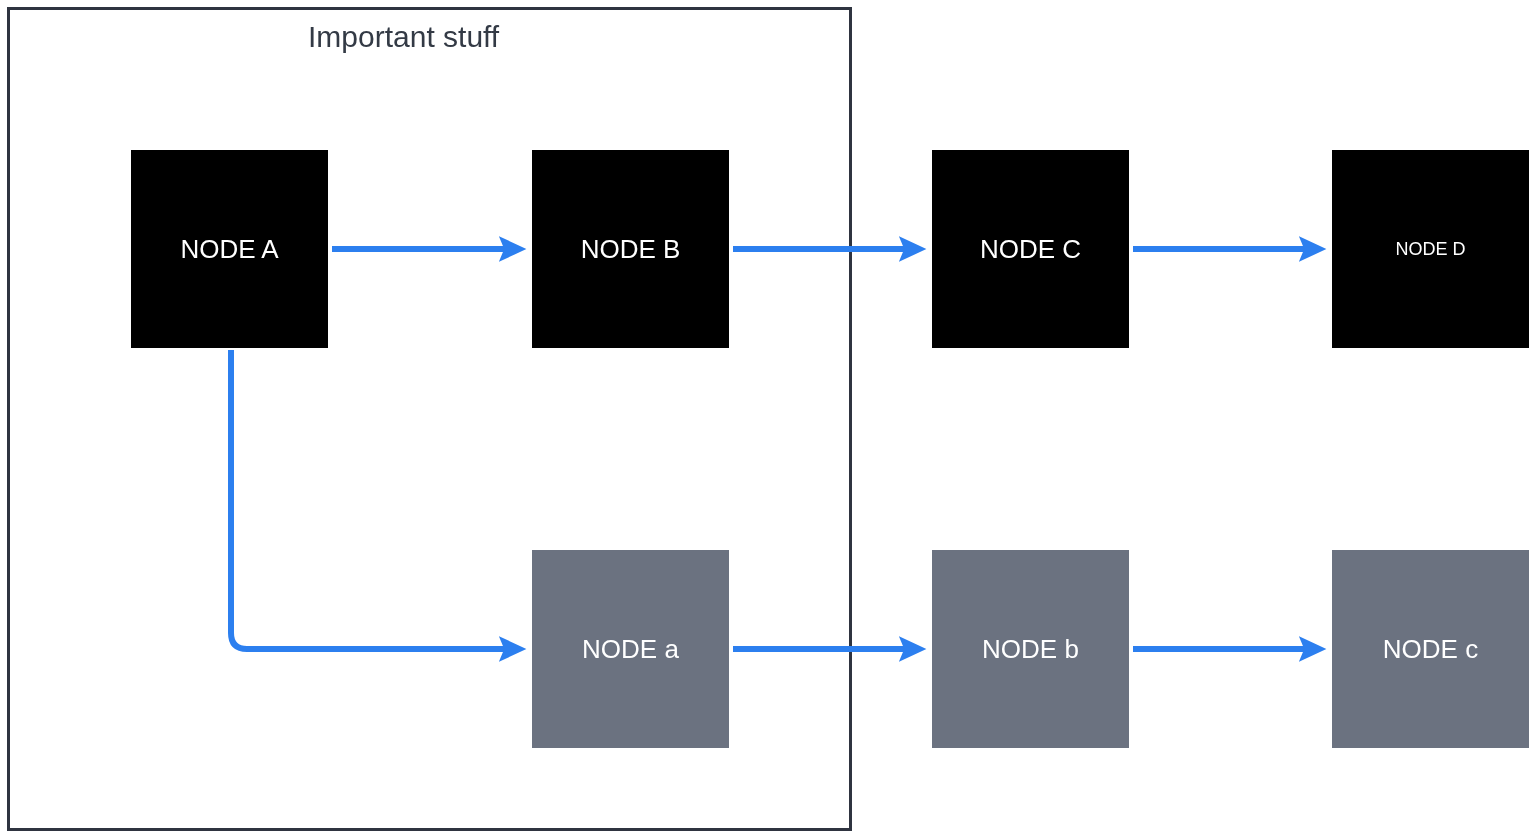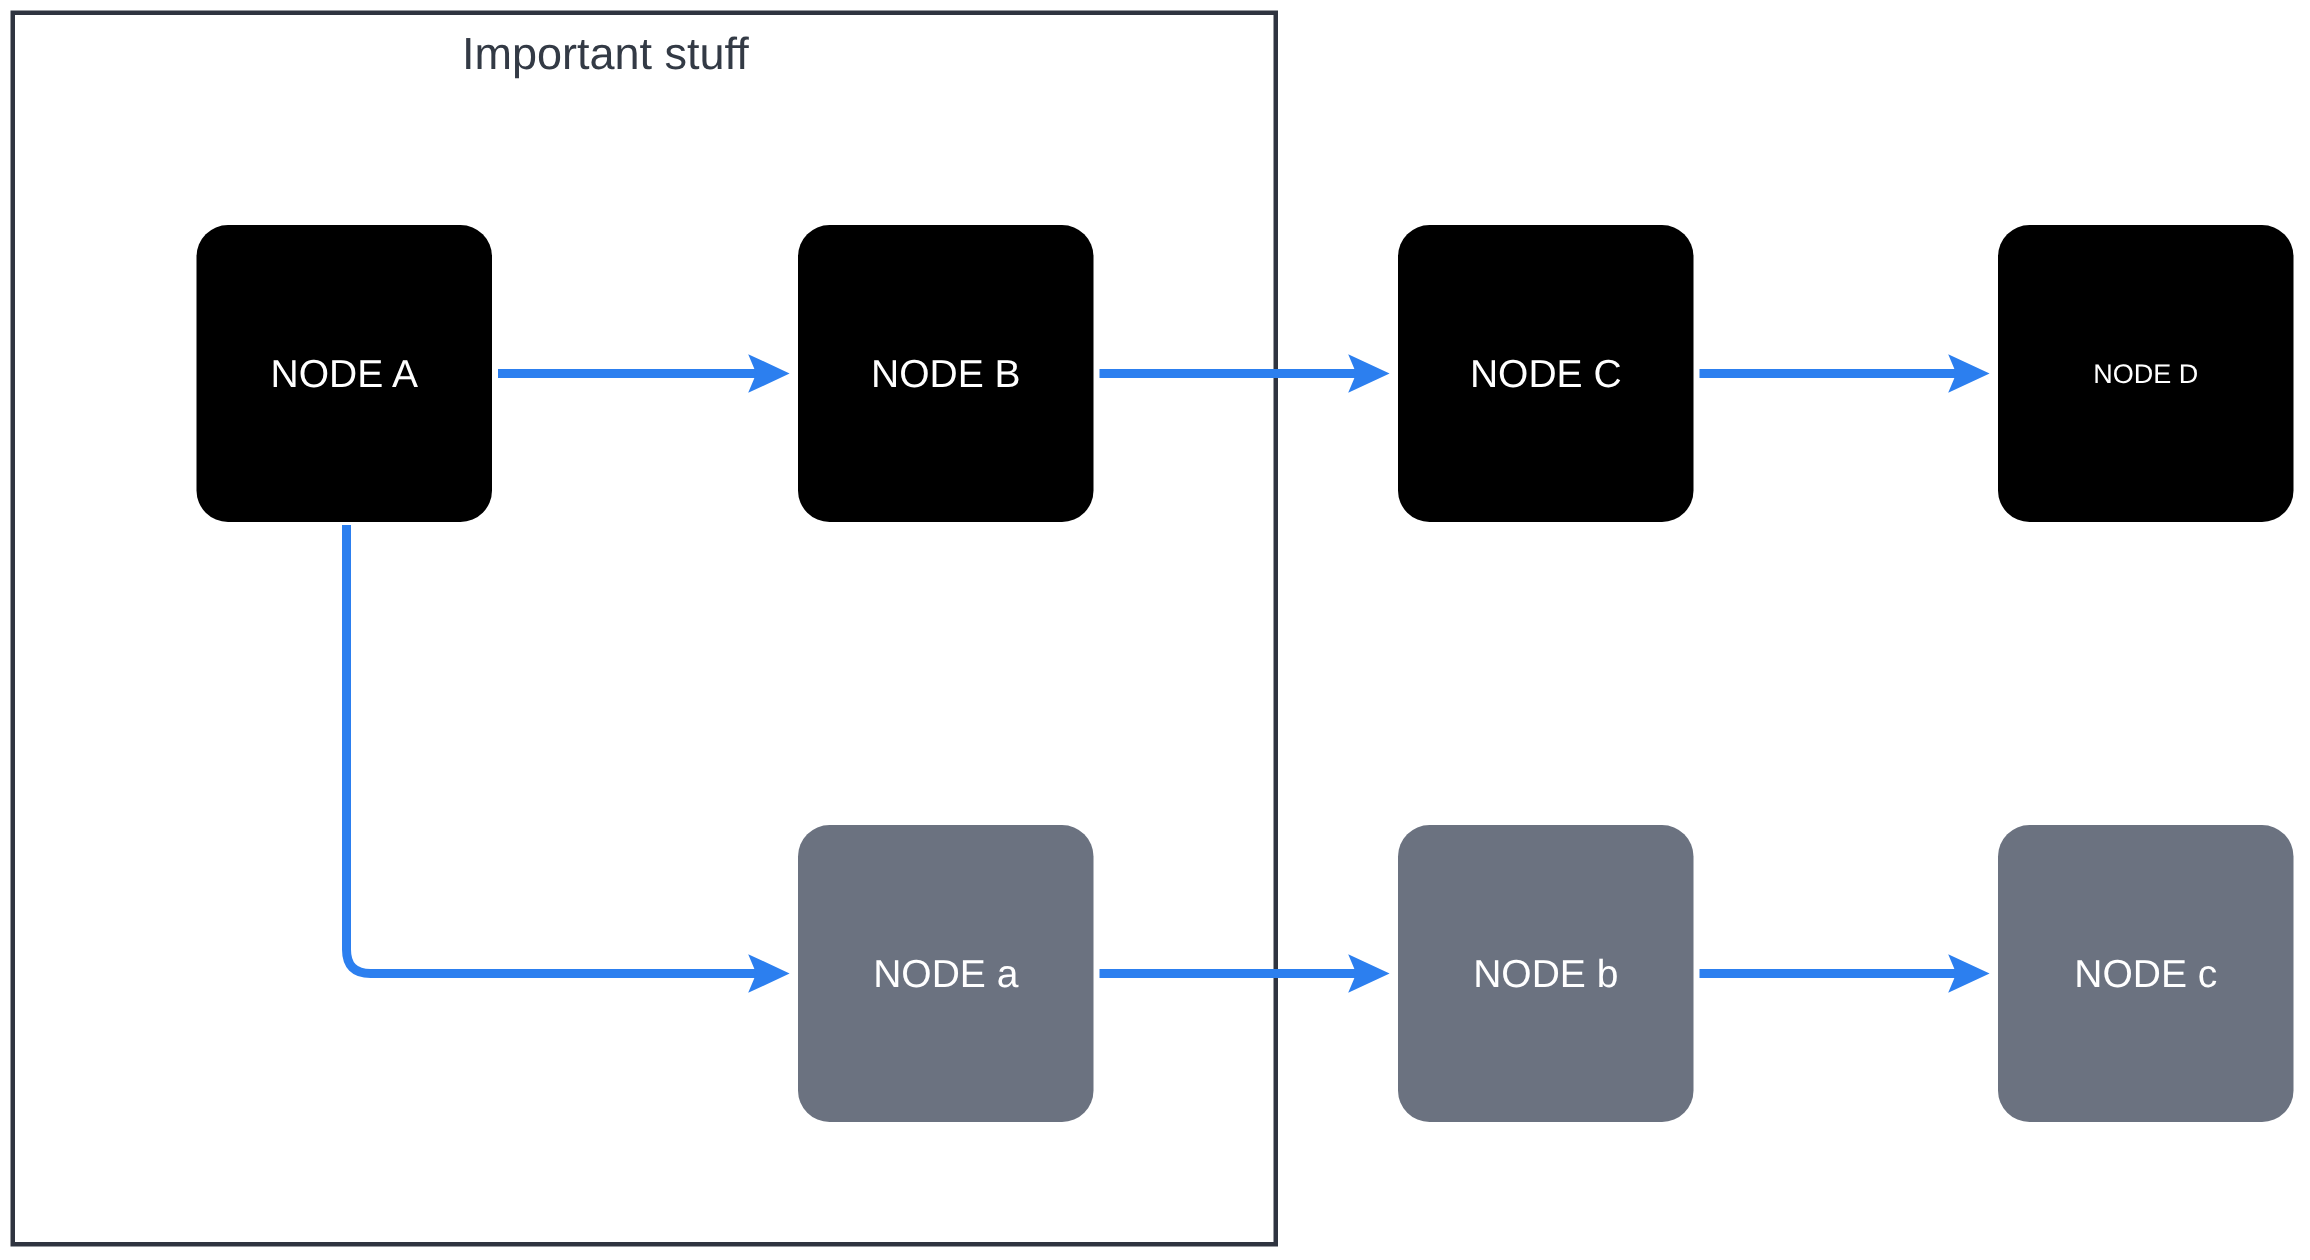--- a/index.html
+++ b/index.html
@@ -39,21 +39,20 @@
     z-index: 4;
   }
   .node {
     position: absolute;
     box-sizing: border-box;
     display: flex;
     align-items: center;
     justify-content: center;
     z-index: 5;
     white-space: nowrap;
-    border-radius: 21px;
   }
   .node-label {
     pointer-events: none;
   }
 </style>
 </head>
 <body>
 
 <div id="canvas" style="width: 1540px; height: 840px; background: rgb(255, 255, 255);">
 

